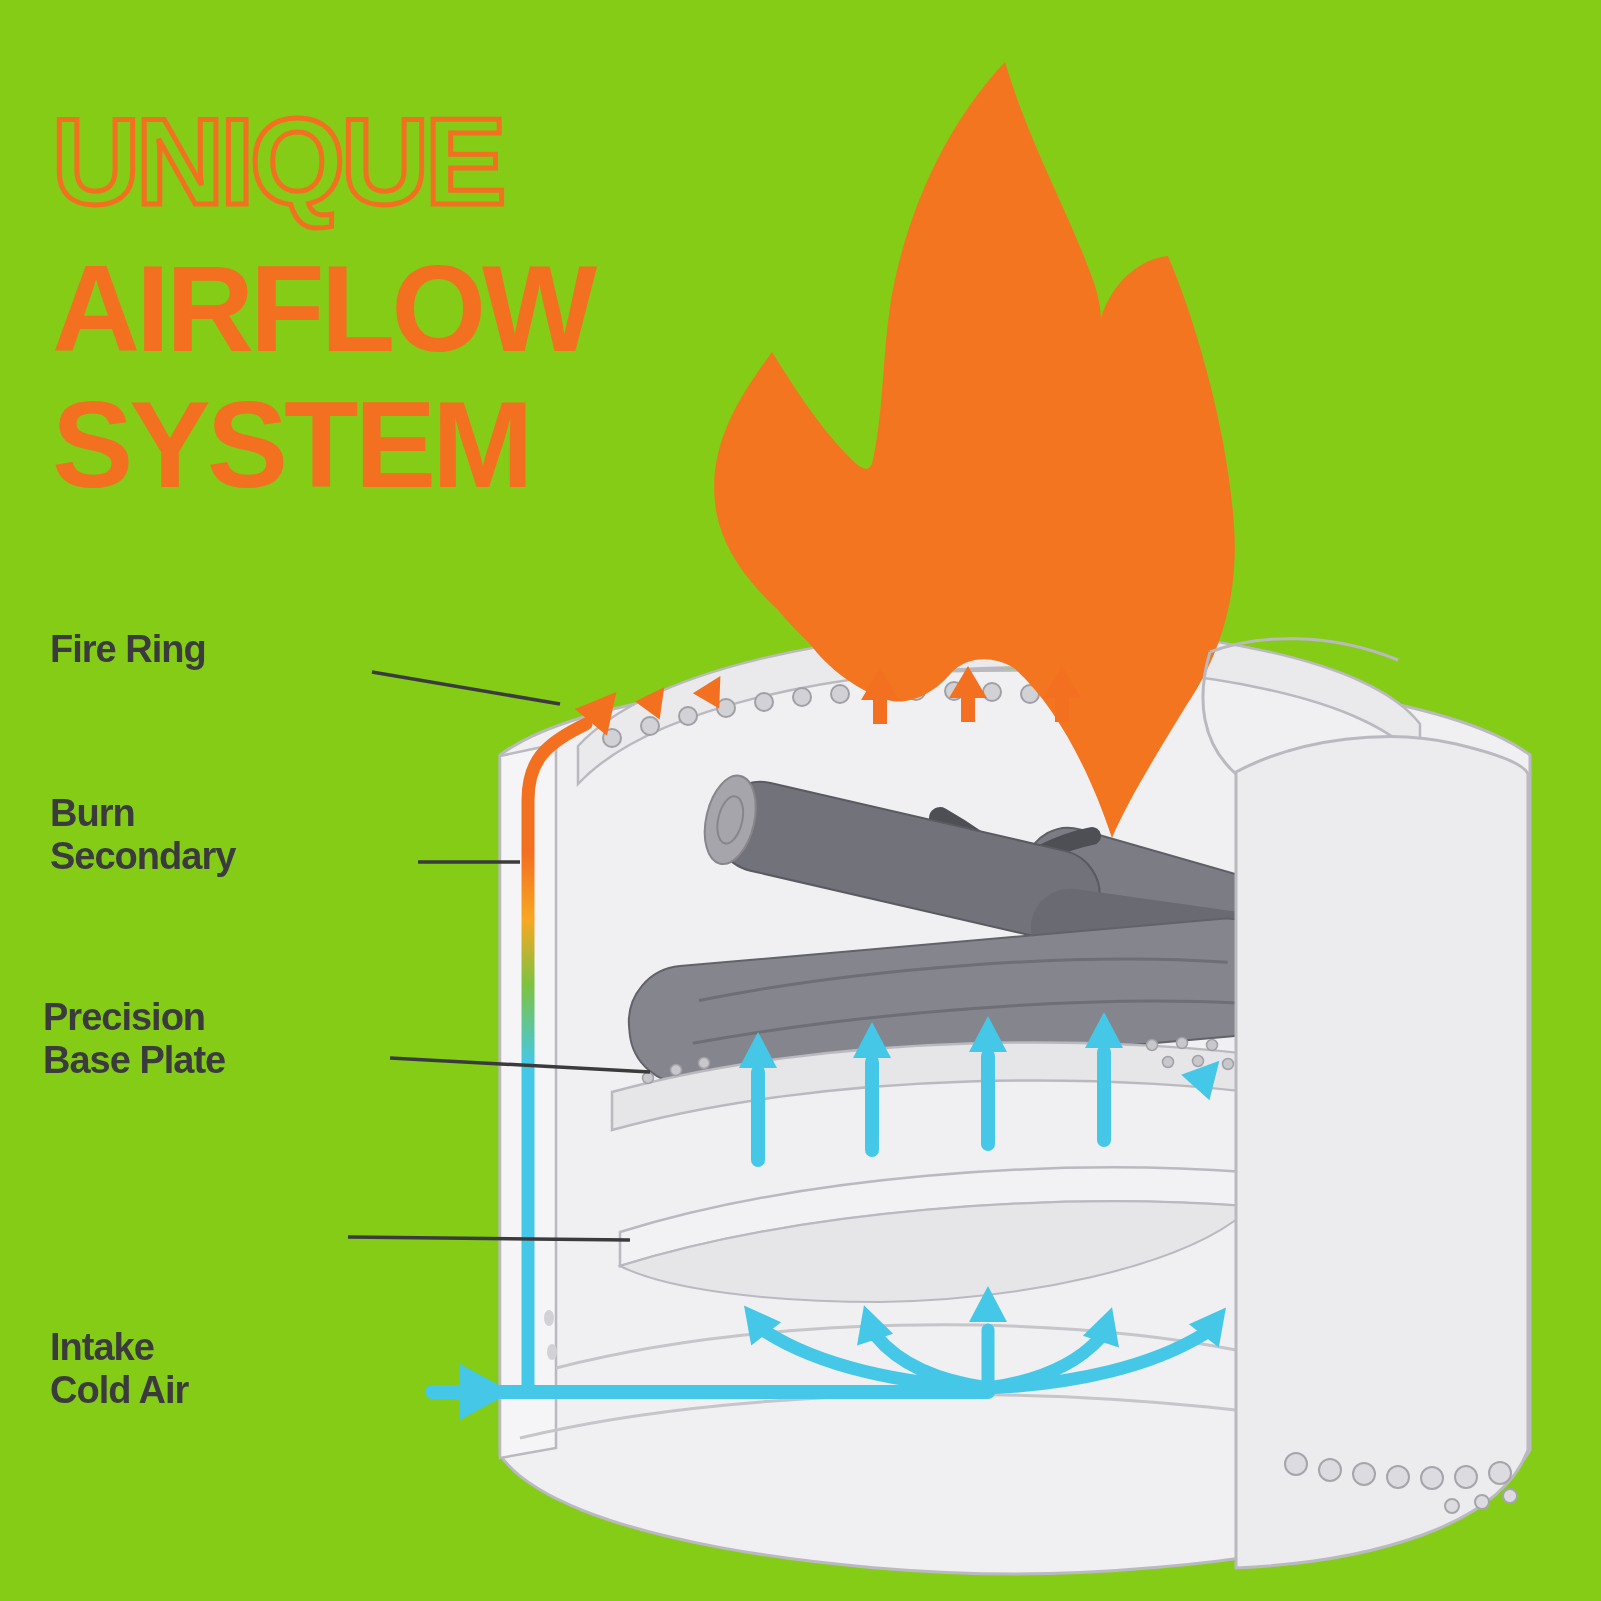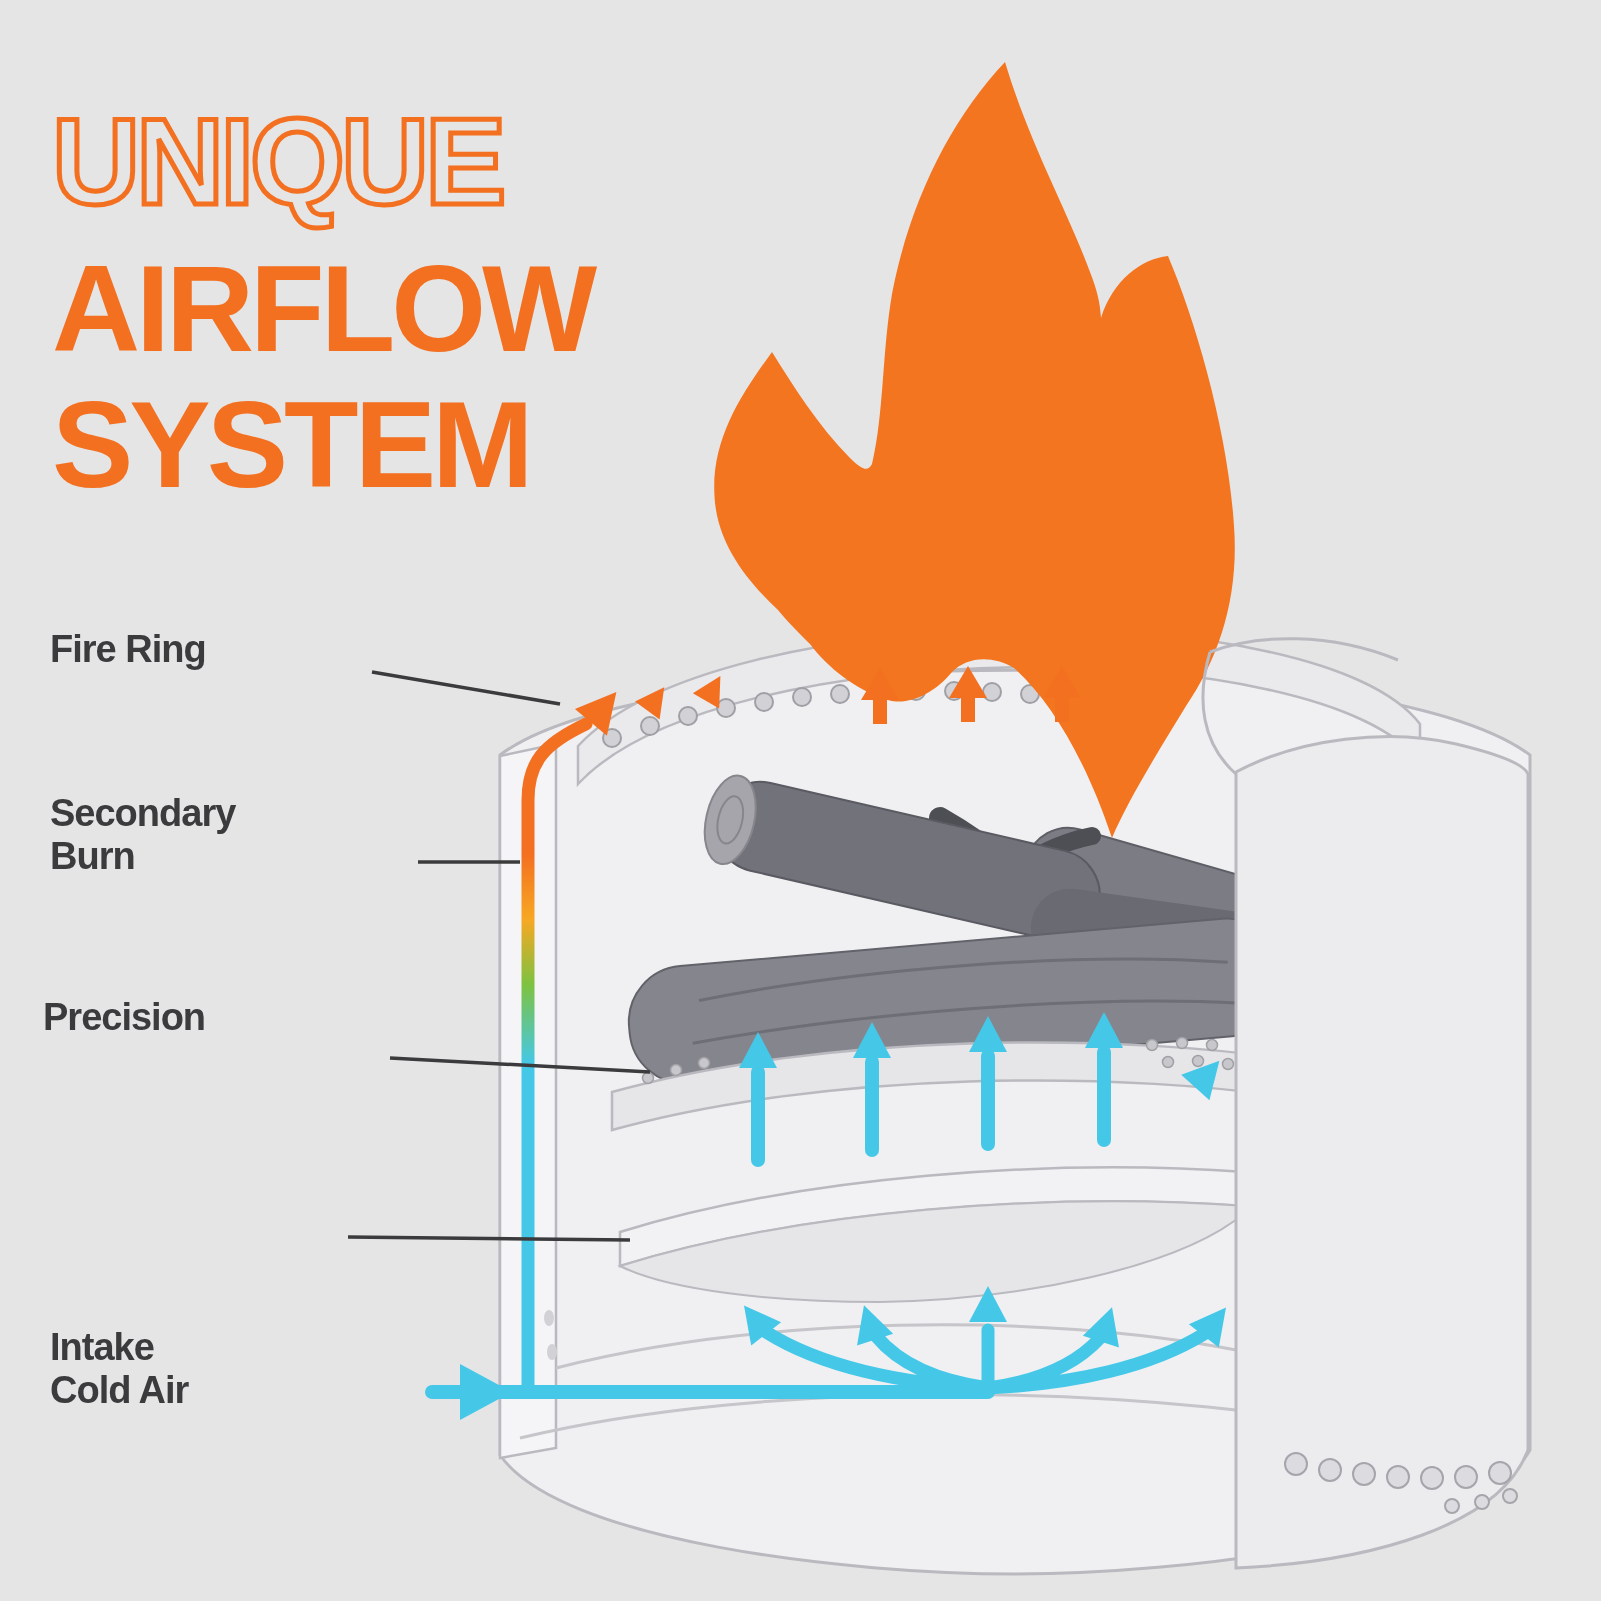--- a/index.html
+++ b/index.html
@@ -1,19 +1,19 @@
 <!DOCTYPE html>
 <html><head>
 <meta charset="utf-8">
 <style>
   html,body{margin:0;padding:0;background:#ffffff;}
   .canvas{
     position:relative;
     width:1601px;height:1601px;
-    background:#e5e5e5;
+    background:#84cc16;
     overflow:hidden;
     font-family:"Liberation Sans", sans-serif;
   }
   .diagram-svg{position:absolute;left:0;top:0;}
   .label{
     position:absolute;
     font-weight:bold;
     font-size:38px;
     line-height:1.12;
     letter-spacing:-1px;
@@ -197,26 +197,27 @@
       <path d="M390,1058 L650,1072"></path>
       <path d="M348,1237 L630,1240"></path>
     </g>
   </svg>
 
   <div class="label" style="left:50px; top:628px;">
     <div>Fire Ring</div>
   </div>
 
   <div class="label" style="left:50px; top:792px;">
+    <div>Burn</div>
     <div>Secondary</div>
-    <div>Burn</div>
   </div>
 
   <div class="label" style="left:43px; top:996px;">
     <div>Precision</div>
+    <div>Base Plate</div>
   </div>
 
 
   <div class="label" style="left:50px; top:1326px;">
     <div>Intake</div>
     <div>Cold Air</div>
   </div>
 
 </div>
 

